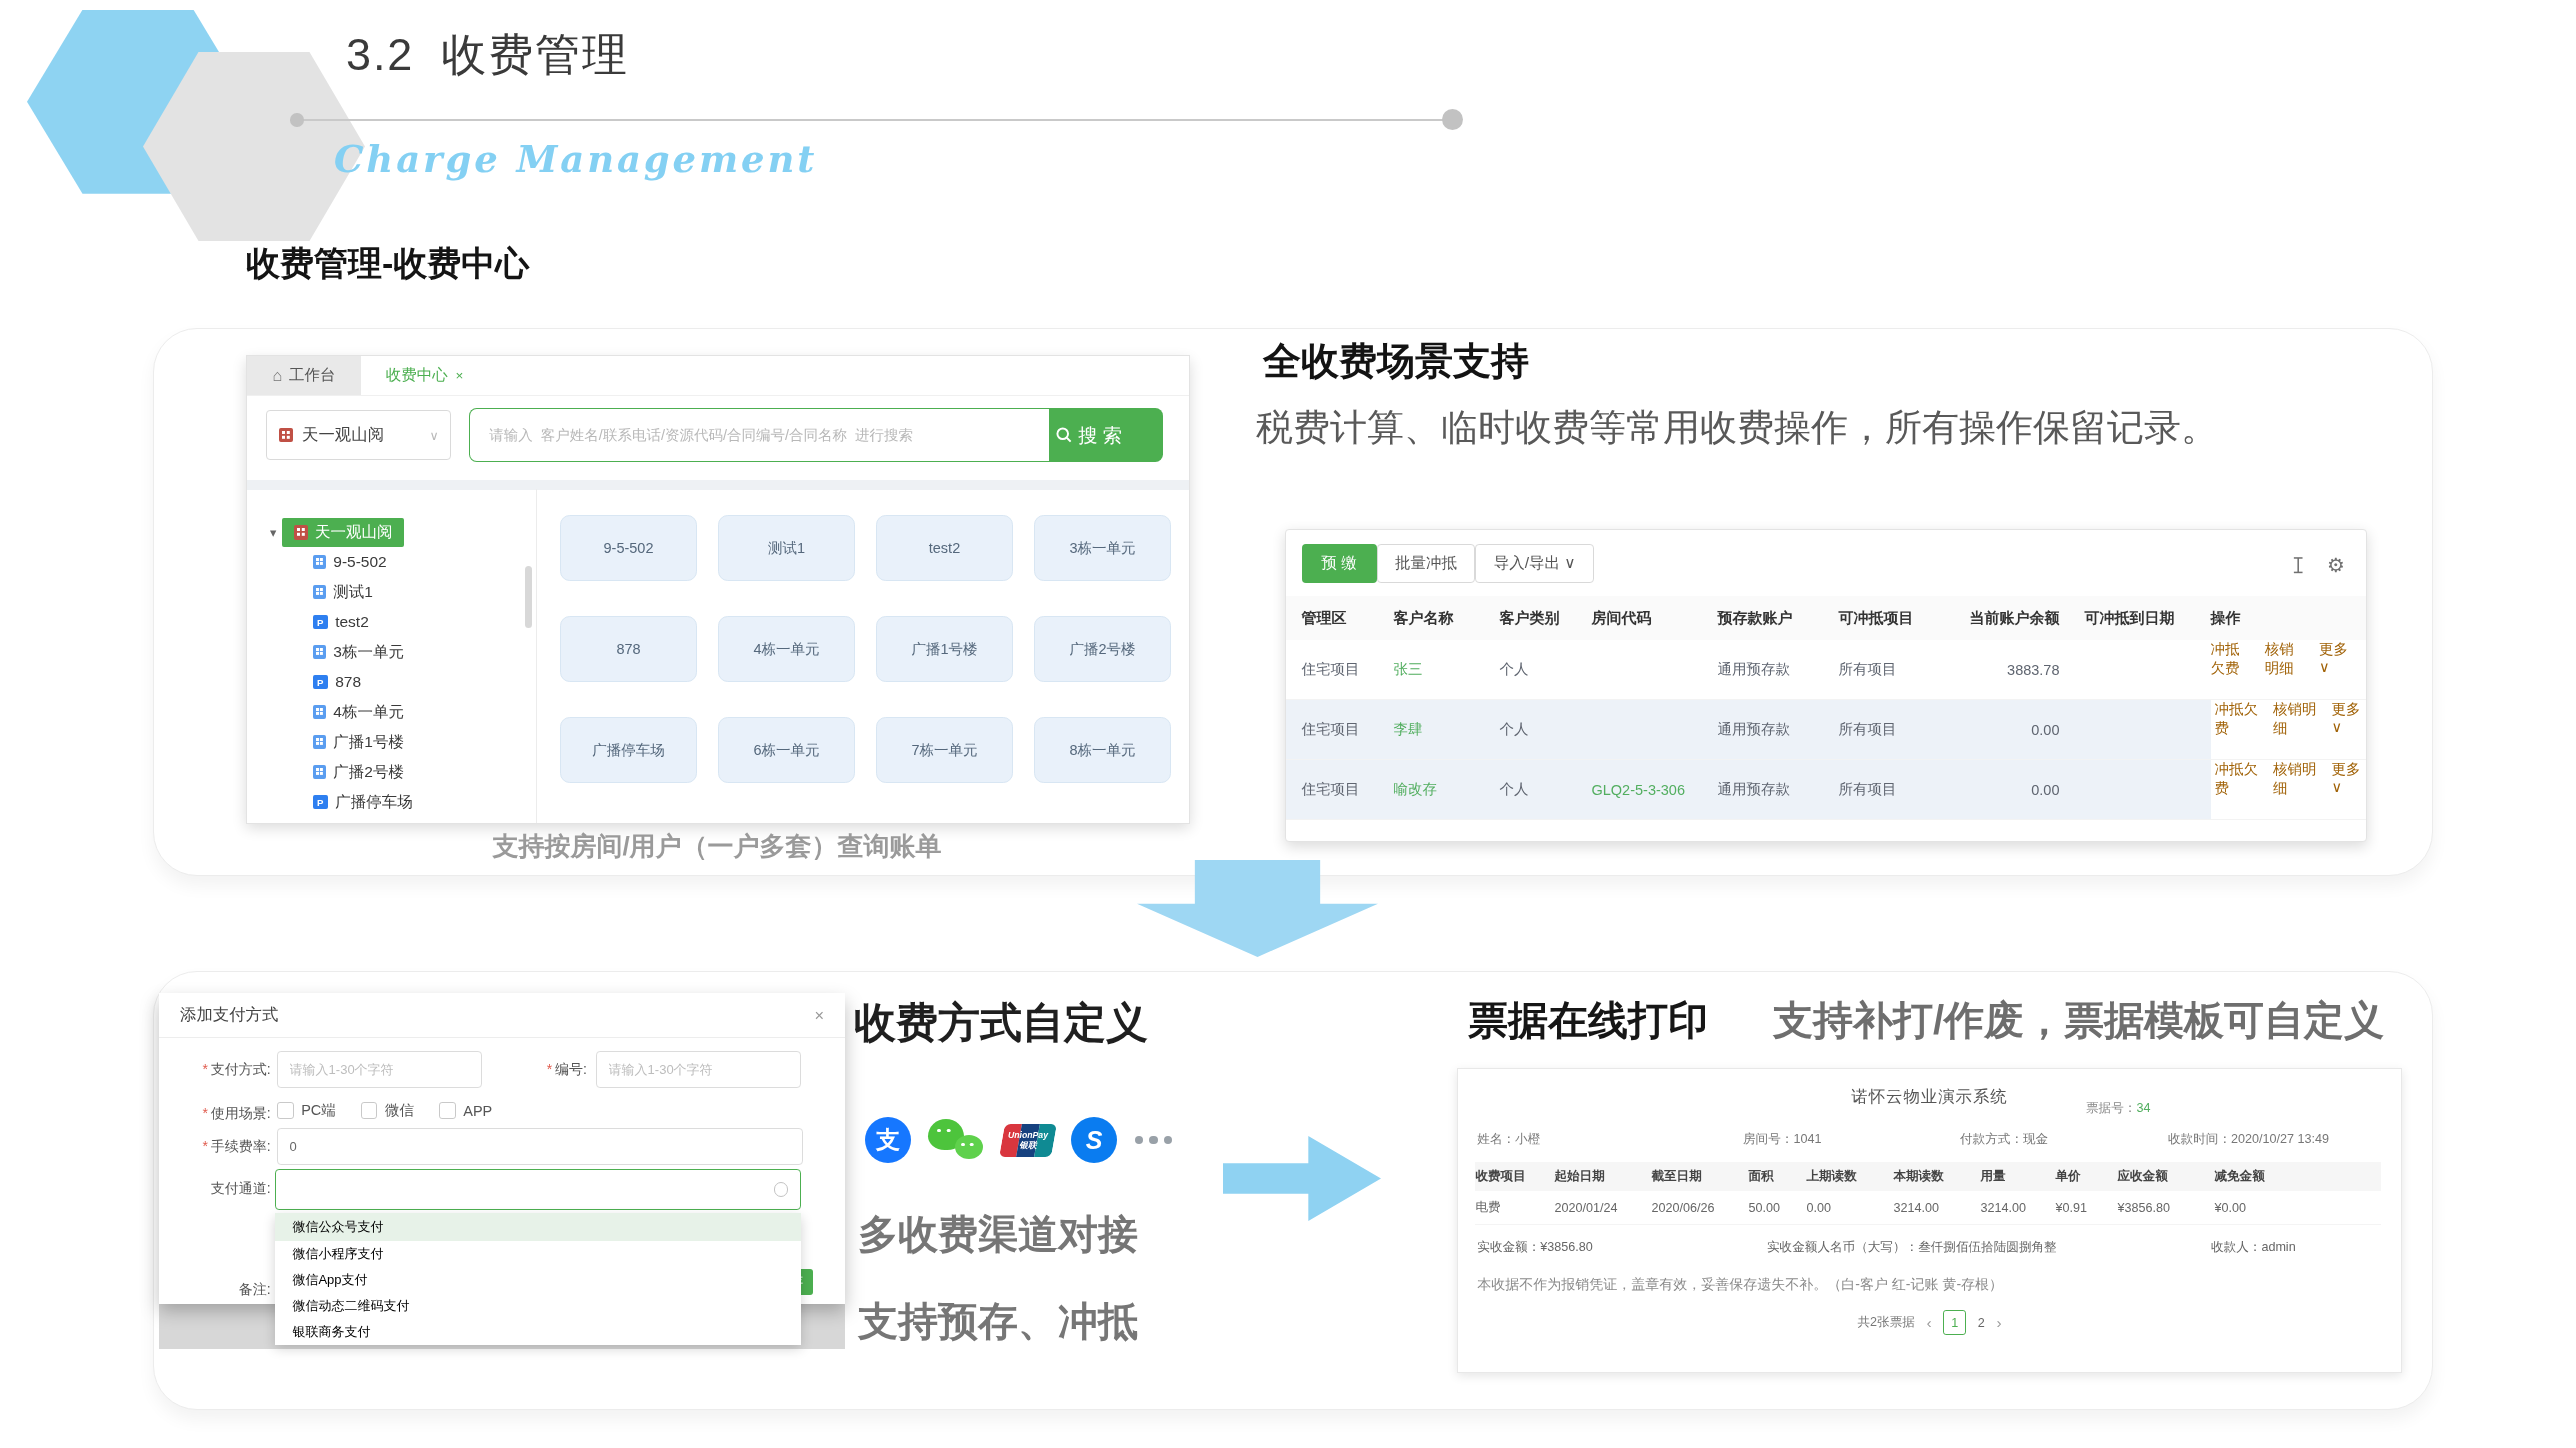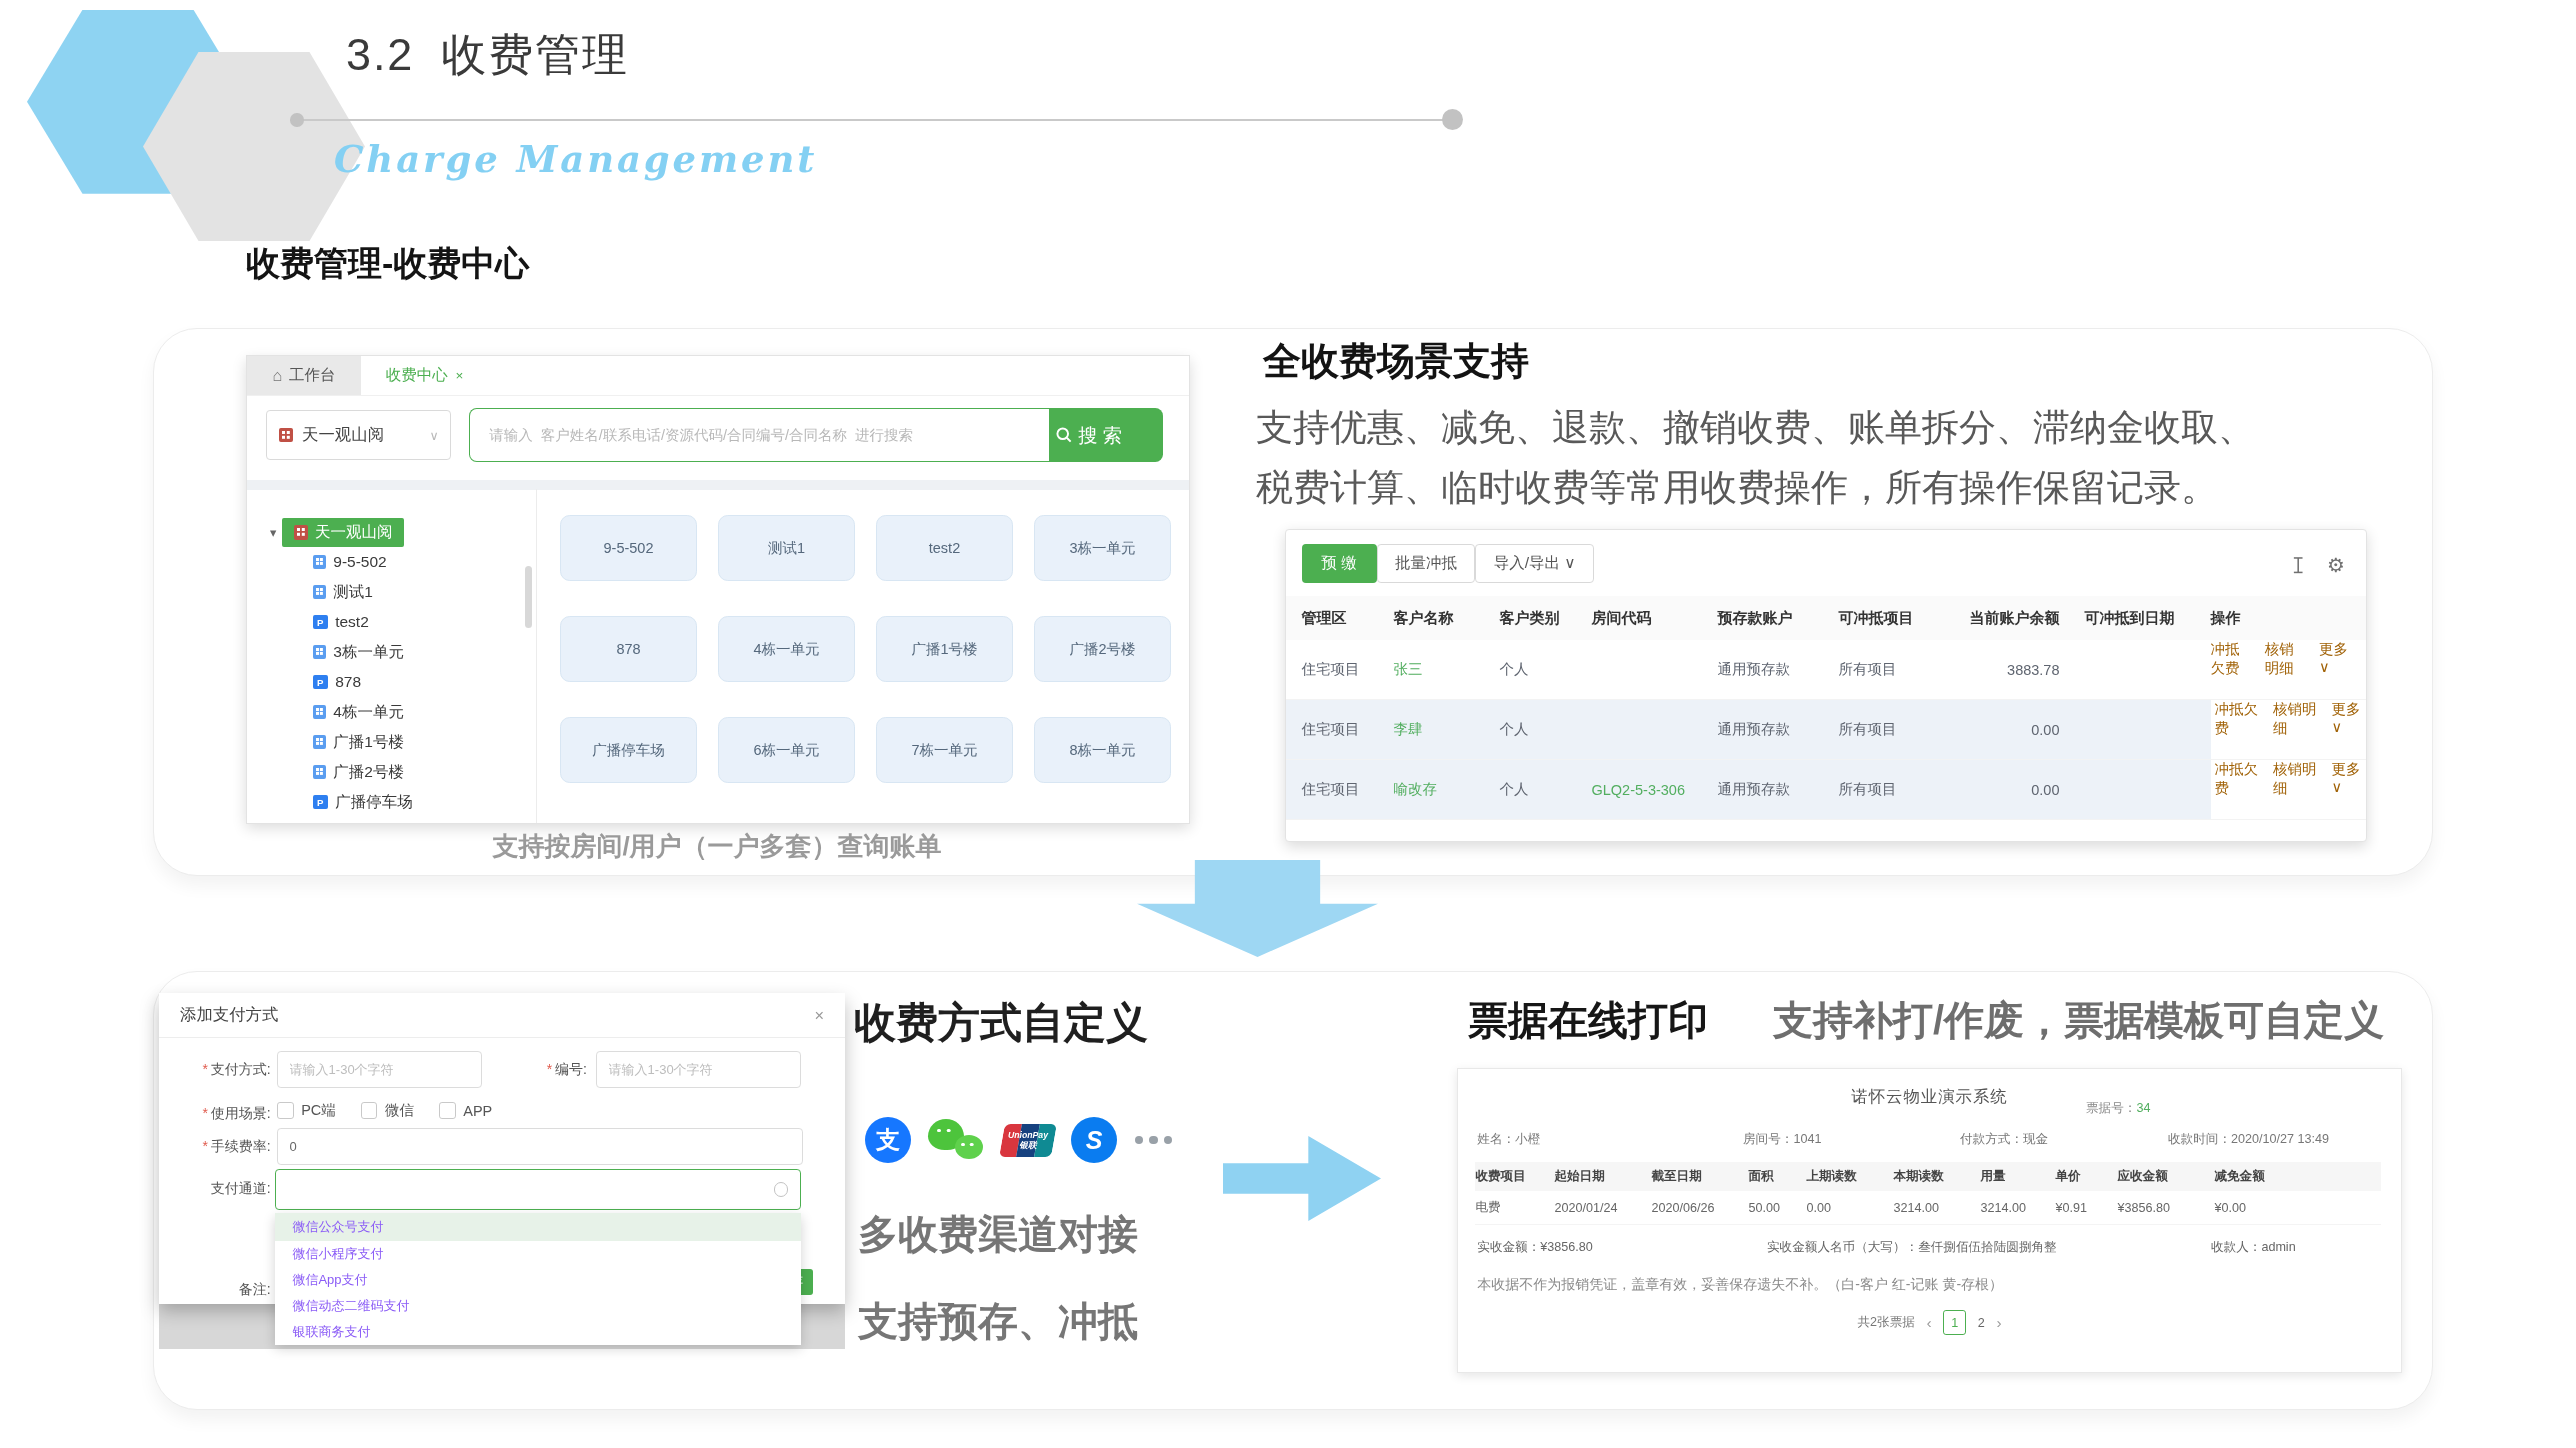--- a/index.html
+++ b/index.html
@@ -95,21 +95,21 @@
   .f-input::placeholder{color:#bdbdbd;}
   .chk{display:flex;align-items:center;gap:7.7px;font-size:14.5px;color:#555;}
   .chk i{width:14.5px;height:14.5px;border:1px solid #c9c9c9;border-radius:2.9px;background:#fff;}
   .ch-input{position:absolute;left:116px;top:176px;width:526px;height:41px;border:1.9px solid #4caf50;border-radius:3.9px;
             box-sizing:border-box;display:flex;align-items:center;padding:0 11.6px;}
   .clear-c{margin-left:auto;width:12.6px;height:12.6px;border:1.9px solid #c3c3c3;border-radius:50%;}
   .save-sliver{position:absolute;left:621px;top:276px;width:33px;height:26px;background:#4caf50;border-radius:2.9px;
                color:#fff;font-size:13.5px;display:flex;align-items:center;justify-content:center;cursor:pointer;}
   .dlg-gray{position:absolute;left:159px;top:1304px;width:686px;height:45px;background:#d7d7d7;}
   .dropdown{position:absolute;left:275px;top:1213px;width:526px;background:#fff;box-shadow:0 3.9px 11.6px rgba(0,0,0,0.18);}
-  .opt{height:26px;display:flex;align-items:center;padding-left:17.4px;font-size:13px;color:#8b5cf6;cursor:pointer;}
+  .opt{height:26px;display:flex;align-items:center;padding-left:17.4px;font-size:13px;color:#000000;cursor:pointer;}
   .opt.sel{background:#e7f2e8;height:28px;}
   
   .ch-title{position:absolute;left:854px;top:995px;font-size:42px;font-weight:bold;color:#1f1f1f;}
   .pay-row{position:absolute;left:865px;top:1117px;display:flex;align-items:center;gap:17.4px;}
   .ap{width:46px;height:46px;border-radius:50%;background:#1677ff;color:#fff;font-size:24px;font-weight:bold;
       display:flex;align-items:center;justify-content:center;}
   .wx{position:relative;width:56px;height:46px;}
   .wx-b1{position:absolute;left:0;top:1.9px;width:36px;height:31px;background:#4dc43c;border-radius:50% 50% 46% 46%/56% 56% 44% 44%;}
   .wx-b1::after{content:"";position:absolute;left:8.7px;top:9.7px;width:3.9px;height:3.9px;border-radius:50%;background:#fff;box-shadow:9.7px 0 0 #fff;}
   .wx-b2{position:absolute;right:1.9px;bottom:3.9px;width:28px;height:24px;background:#5fd14c;border-radius:50%;}
@@ -255,21 +255,20 @@
         <div class="room-card">6栋一单元</div>
         <div class="room-card">7栋一单元</div>
         <div class="room-card">8栋一单元</div>
       </div>
     </div>
   </div>
   <div class="caption">支持按房间/用户（一户多套）查询账单</div>
 
   <div class="sc-title">全收费场景支持</div>
   <div class="sc-desc">
-    <div>支持优惠、减免、退款、撤销收费、账单拆分、滞纳金收取、</div>
     <div>税费计算、临时收费等常用收费操作，所有操作保留记录。</div>
   </div>
 
   <div class="shot" style="left:1285px;top:529px;width:1080px;height:311px;border-radius:3.9px;">
     <div class="bt-toolbar">
       <div class="btn btn-green">预 缴</div>
       <div class="btn btn-plain">批量冲抵</div>
       <div class="btn btn-plain">导入/导出 ∨</div>
     </div>
     <div class="bt-icons">

